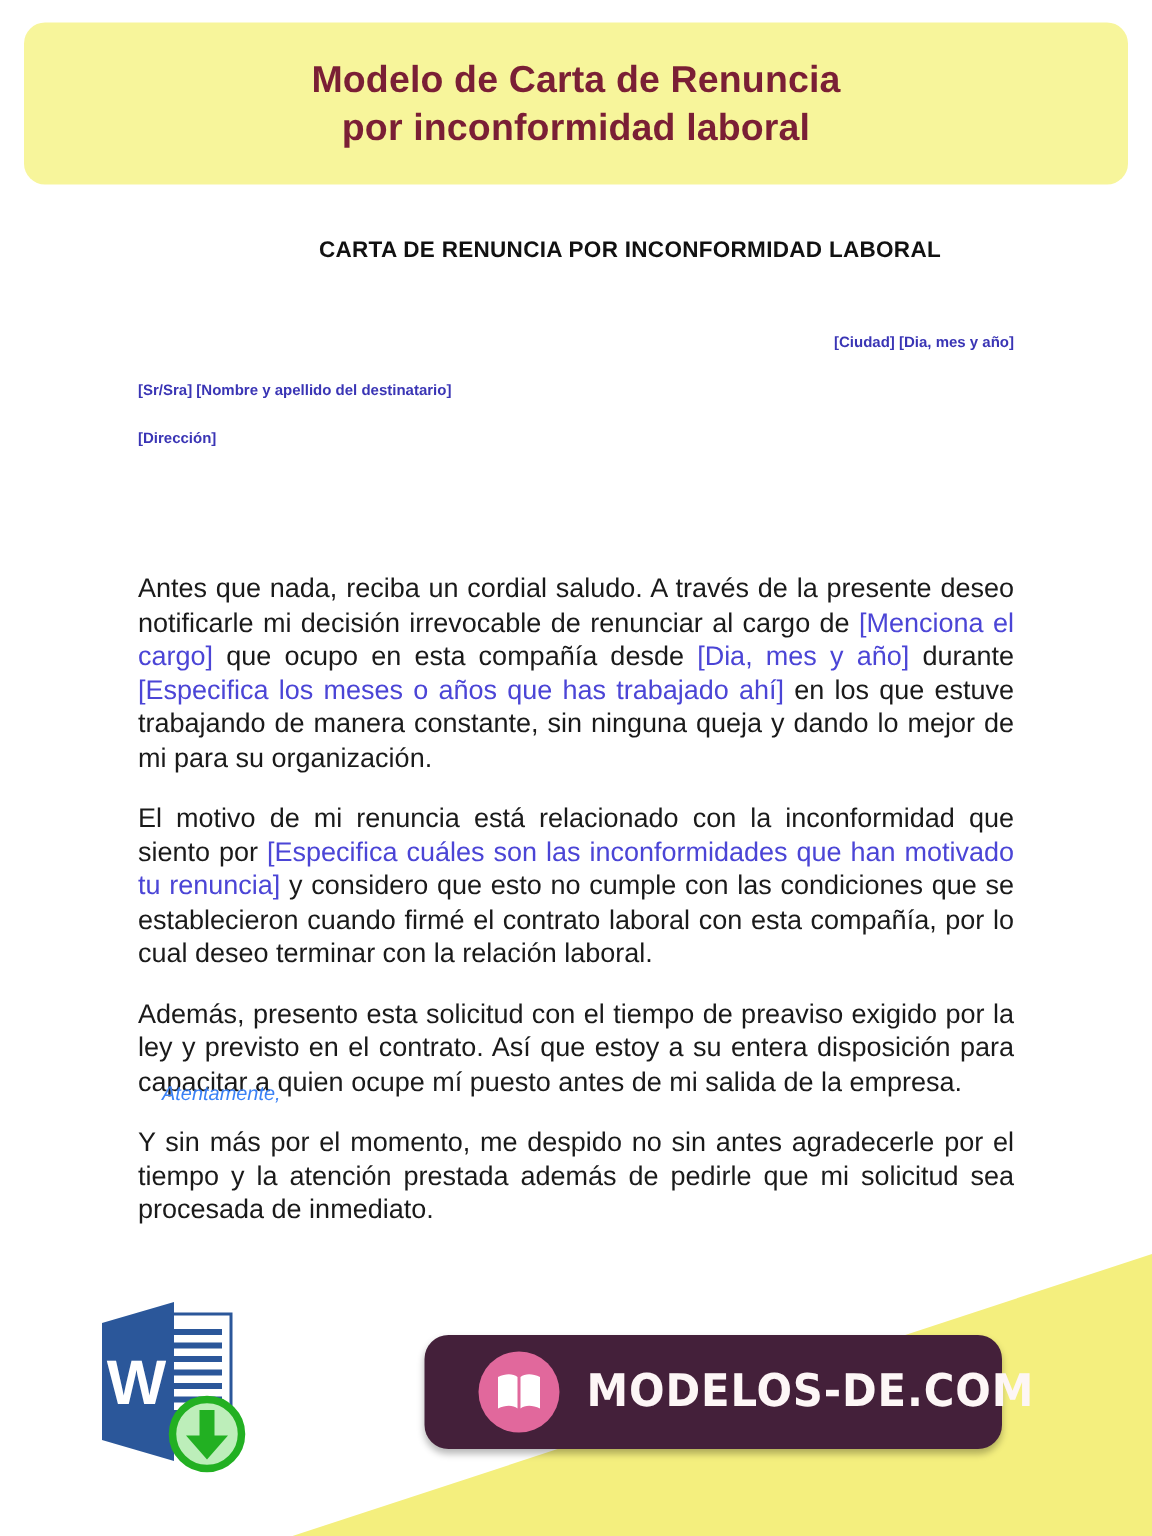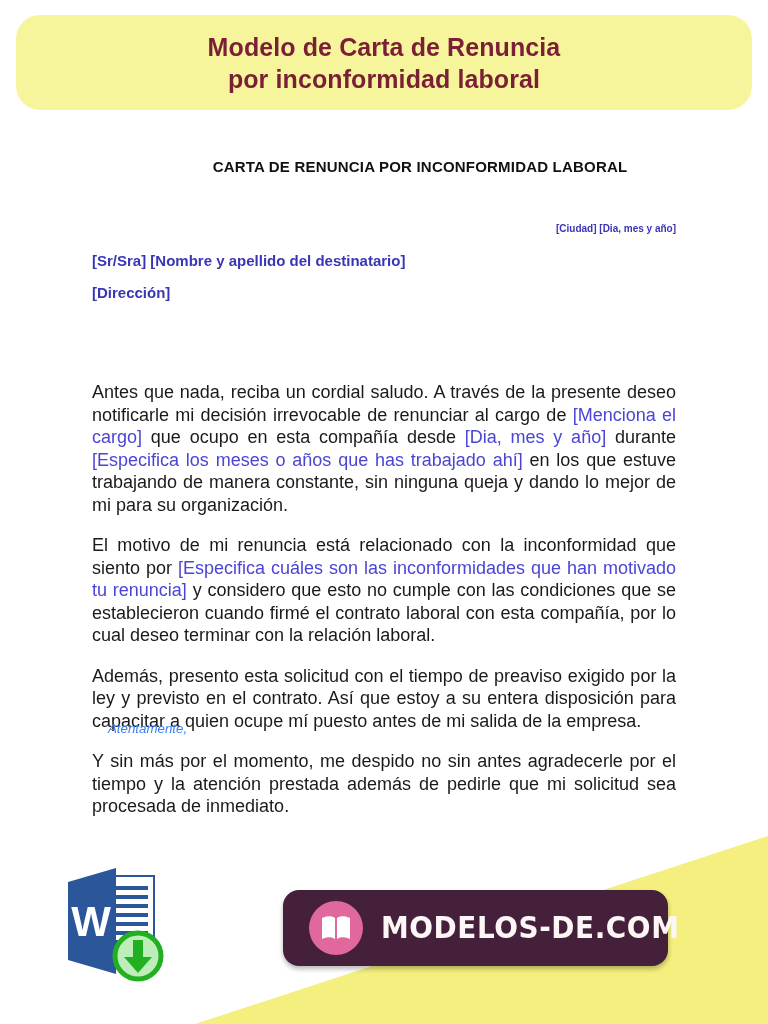--- a/index.html
+++ b/index.html
@@ -15,23 +15,23 @@
     font-family: "Liberation Sans", sans-serif;
     -webkit-font-smoothing: antialiased;
   }
 
   
   #header-banner {
     position: absolute;
     left: 16px;
     top: 15px;
     width: 736px;
-    height: 95px;
+    height: 108px;
     background: #f7f59b;
-    border-radius: 24px;
+    border-radius: 14px;
     display: flex;
     flex-direction: column;
     align-items: center;
     justify-content: center;
     box-sizing: border-box;
   }
   #header-banner .hline {
     color: #7a1f35;
     font-size: 25px;
     font-weight: bold;
@@ -77,21 +77,21 @@
   }
 
   #recipient-block {
     position: absolute;
     left: 92px;
     top: 126px;
     width: 584px;
   }
   #recipient-block .rline {
     color: #3a35b5;
-    font-size: 15px;
+    font-size: 10px;
     font-weight: bold;
     line-height: 18px;
     margin-bottom: 14px;
   }
 
   #body-block {
     position: absolute;
     left: 92px;
     top: 255px;
     width: 584px;
@@ -170,21 +170,21 @@
     position: absolute;
     left: 283px;
     top: 890px;
     width: 385px;
     height: 76px;
     background: #44203a;
     border-radius: 16px;
     box-shadow: 0 3px 5px rgba(0,0,0,.28);
     display: flex;
     align-items: center;
-    padding-left: 26px;
+    padding-left: 36px;
     box-sizing: border-box;
   }
   #brand-icon-circle {
     width: 54px;
     height: 54px;
     border-radius: 50%;
     background: #e1689c;
     display: flex;
     align-items: center;
     justify-content: center;

